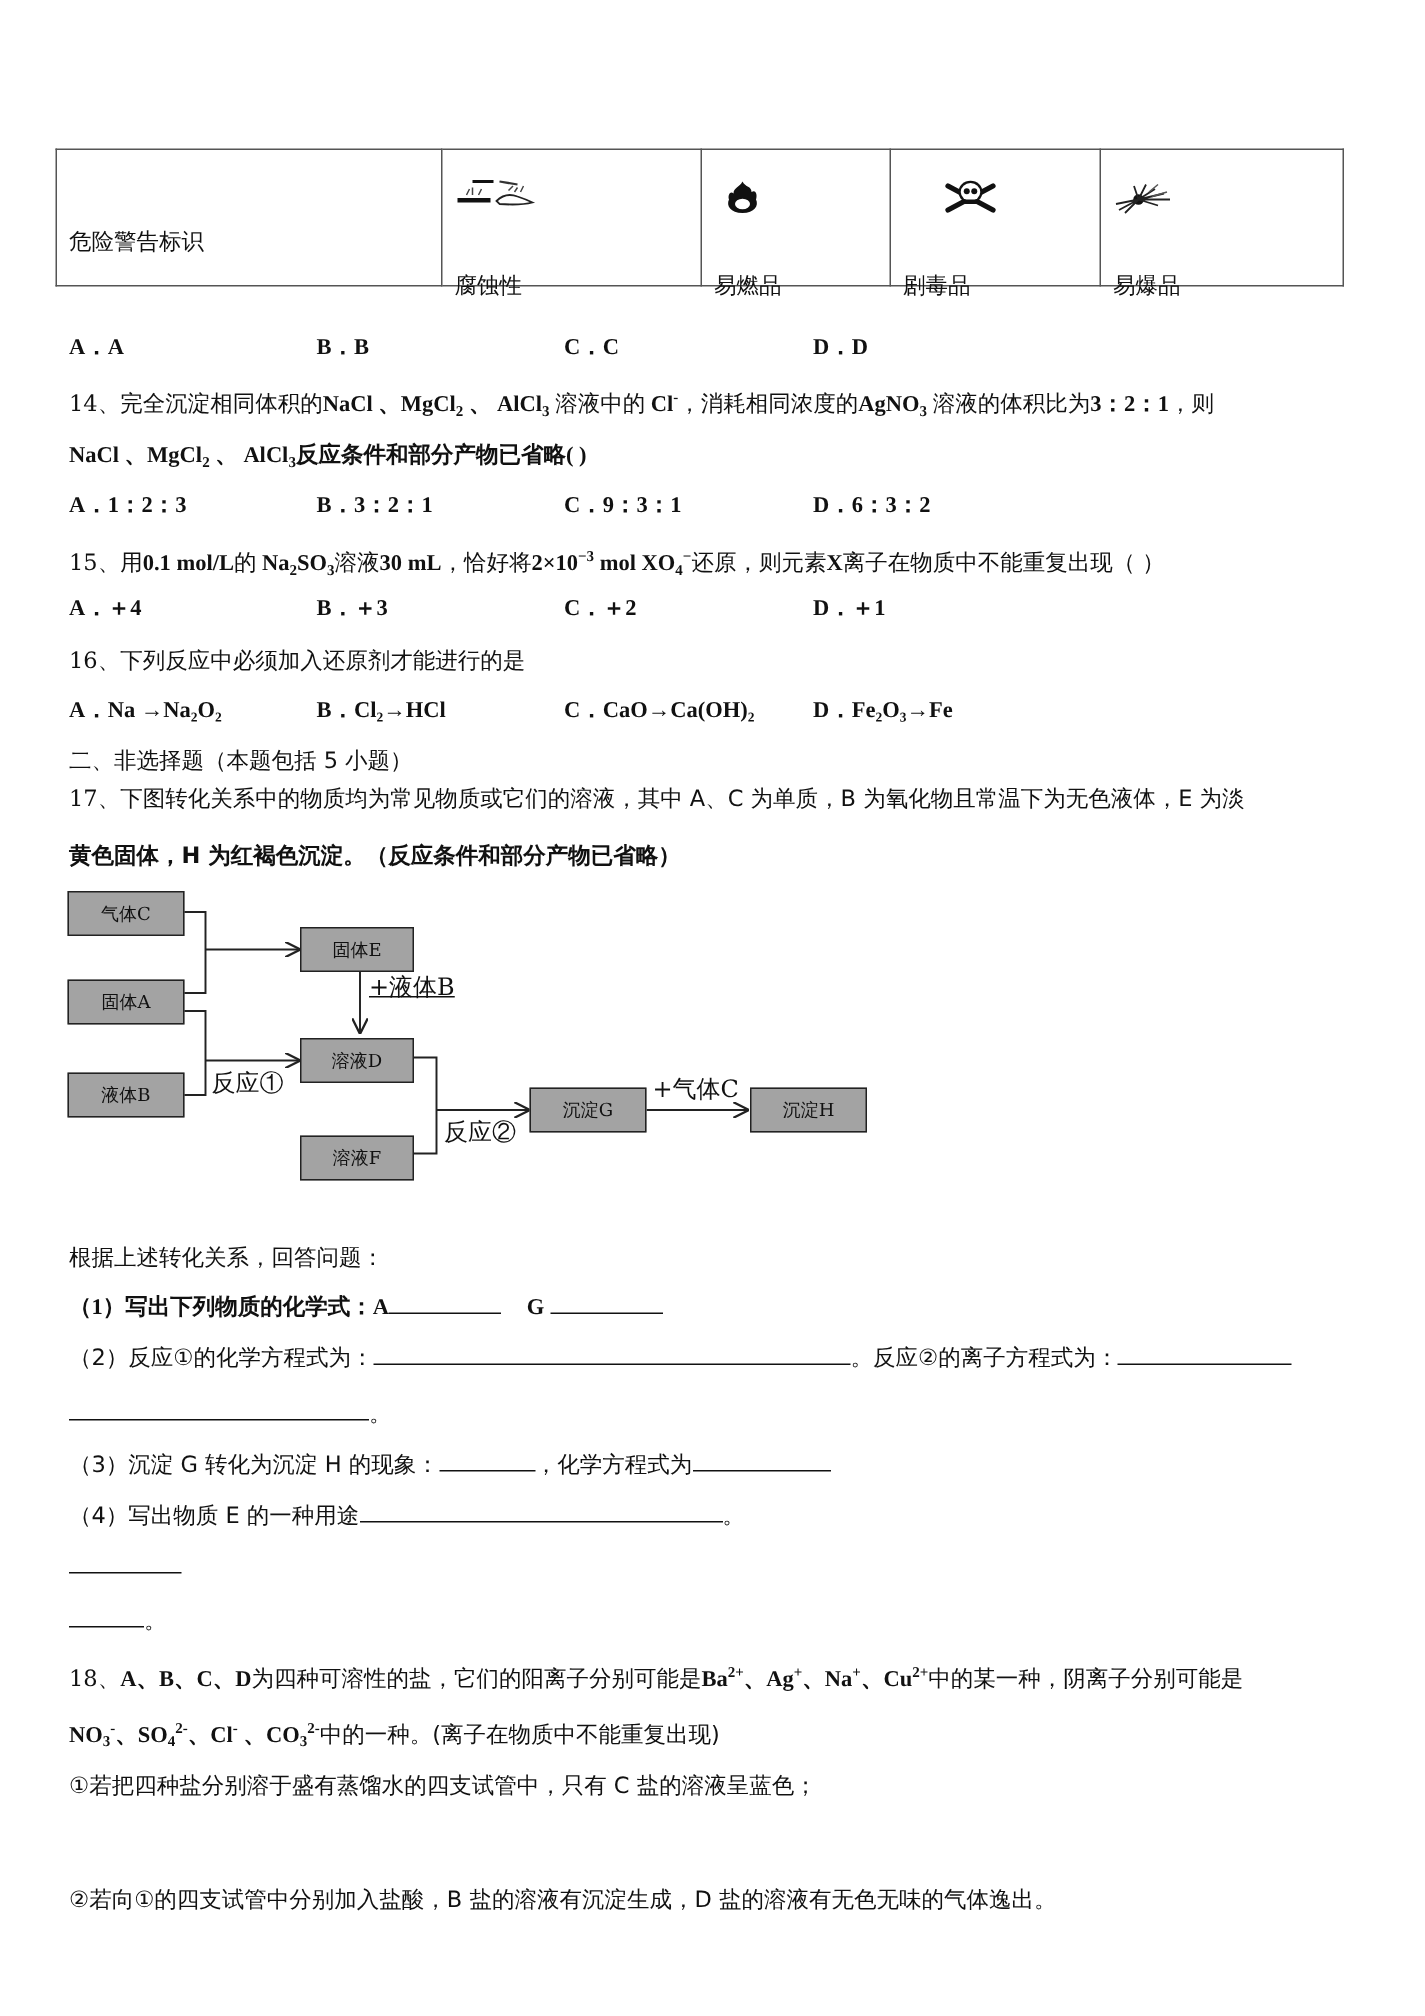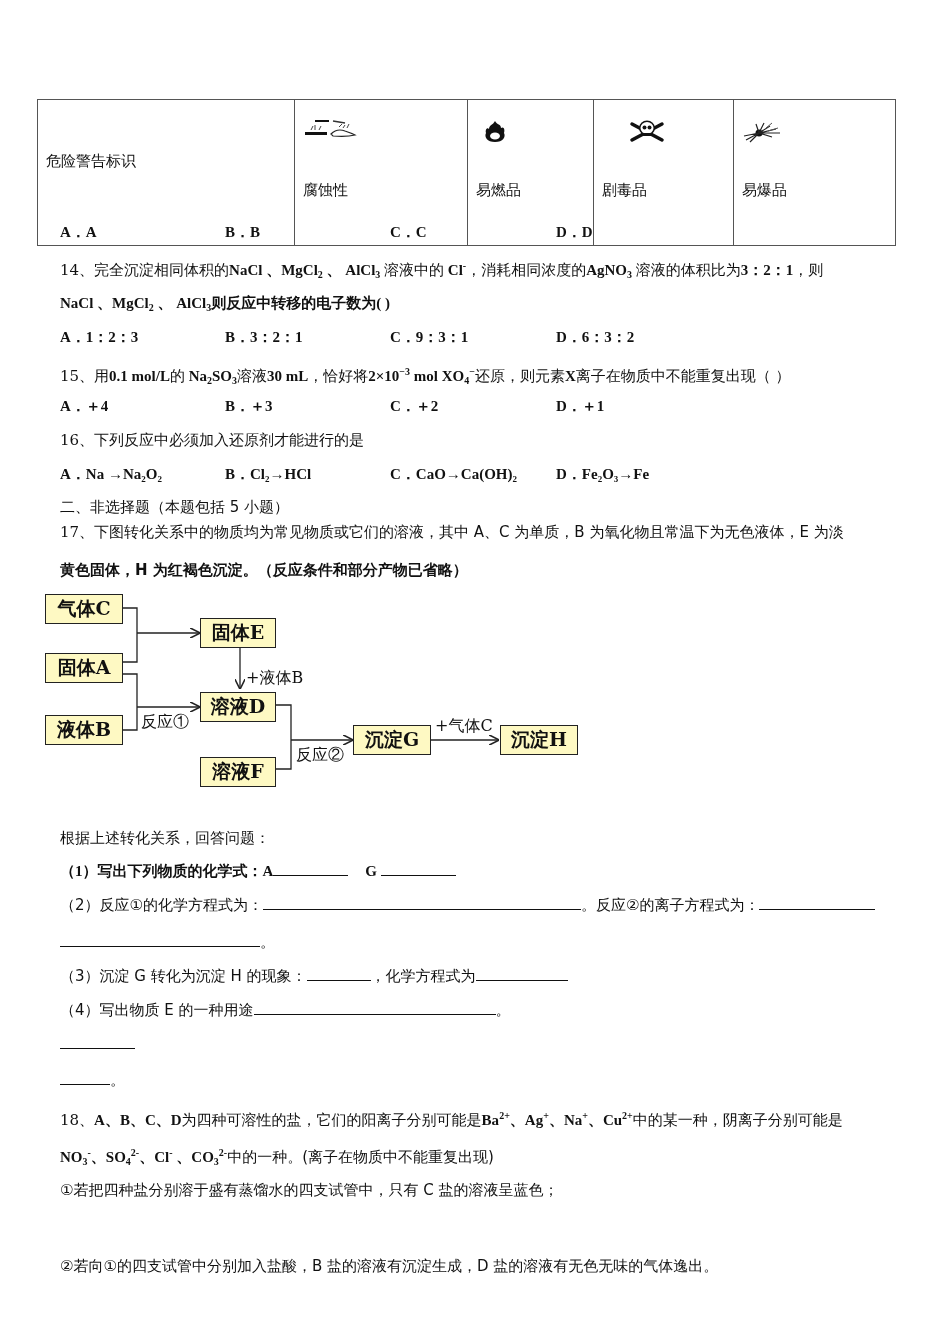--- a/index.html
+++ b/index.html
@@ -7,37 +7,36 @@
     width: 950px; height: 1344px; position: relative; overflow: hidden;
     font-family: "DejaVu Serif", "Liberation Serif", serif;
     color: #111; font-size: 15px;
   }
   .abs { position: absolute; white-space: nowrap; }
   .cjk { font-family: "DejaVu Sans", "Liberation Sans", sans-serif; }
   b, .b { font-weight: bold; font-family: "Liberation Serif", "DejaVu Serif", serif; }
   sub, sup { font-size: 10px; }
   sub { vertical-align: -3px; }
   sup { vertical-align: 6px; }
-  .line { position: absolute; left: 60px; font-size: 15px; line-height: 20px; text-align: center; }
+  .line { position: absolute; left: 46px; font-size: 15px; line-height: 20px; text-align: center; }
 
   
-  .hz-table { position: absolute; left: 37px; top: 99px; width: 859px; height: 147px; border-collapse: collapse; }
+  .hz-table { position: absolute; left: 37px; top: 99px; width: 859px; height: 92px; border-collapse: collapse; }
   .hz-table td { border: 1.5px solid #555; vertical-align: top; padding: 0; position: relative; }
   .hz-label { position: absolute; left: 8px; top: 52px; font-size: 15px; }
   .hz-name { position: absolute; left: 8px; top: 81px; font-size: 15px; }
   .hz-icon { position: absolute; top: 18px; }
 
   .blank { display: inline-block; border-bottom: 1.2px solid #111; height: 14px; vertical-align: baseline; }
 
   
   .box {
-    position: absolute; border: 1.5px solid #222; background: #fef9c3;
-    font-size: 19px; display: flex; align-items: center; justify-content: center;
+    position: absolute; border: 1.5px solid #222; background: #a3a3a3;
+    font-size: 12px; display: flex; align-items: center; justify-content: center;
     box-sizing: border-box;
-    font-weight: bold;
   }
   .dlabel { position: absolute; font-size: 16px; white-space: nowrap; }
   svg.wires { position: absolute; left: 0; top: 0; }
 </style>
 </head>
 <body>
 
 <table class="hz-table">
   <tbody>
       <tr>
@@ -97,21 +96,21 @@
   <span class="abs b" style="left:0;">A．A</span>
   <span class="abs b" style="left:165px;">B．B</span>
   <span class="abs b" style="left:330px;">C．C</span>
   <span class="abs b" style="left:496px;">D．D</span>
 </div>
 
 <div class="line" style="top:256px;">
   <span>14、</span><span class="cjk">完全沉淀相同体积的</span><b>NaCl 、MgCl<sub>2</sub> 、 AlCl<sub>3</sub> </b><span class="cjk">溶液中的</span><b> Cl<sup>-</sup></b><span class="cjk">，消耗相同浓度的</span><b>AgNO<sub>3</sub> </b><span class="cjk">溶液的体积比为</span><b>3：2：1</b><span class="cjk">，则</span>
 </div>
 <div class="line" style="top:293px;">
-  <b>NaCl 、MgCl<sub>2</sub> 、 AlCl<sub>3</sub></b><span class="cjk b">则反应中转移的电子数为(    )</span>
+  <b>NaCl 、MgCl<sub>2</sub> 、 AlCl<sub>3</sub></b><span class="cjk b">反应条件和部分产物已省略(    )</span>
 </div>
 <div class="line b" style="top:327px;">
   <span class="abs b" style="left:0;">A．1：2：3</span>
   <span class="abs b" style="left:165px;">B．3：2：1</span>
   <span class="abs b" style="left:330px;">C．9：3：1</span>
   <span class="abs b" style="left:496px;">D．6：3：2</span>
 </div>
 
 <div class="line" style="top:362px;">
   <span>15、</span><span class="cjk">用</span><b>0.1 mol/L</b><span class="cjk">的</span><b> Na<sub>2</sub>SO<sub>3</sub></b><span class="cjk">溶液</span><b>30 mL</b><span class="cjk">，恰好将</span><b><span>2×10</span><sup>−3</sup><span> mol XO</span><sub>4</sub><sup>−</sup></b><span class="cjk">还原，则元素</span><b>X</b><span class="cjk">离子在物质中不能重复出现（     ）</span>
@@ -180,21 +179,21 @@
     </div>
   <div class="box" style="left:200px; top:757px; width:76px; height:30px;">
       <span>溶液F</span>
     </div>
   <div class="box" style="left:353px; top:725px; width:78px; height:30px;">
       <span>沉淀G</span>
     </div>
   <div class="box" style="left:500px; top:725px; width:78px; height:30px;">
       <span>沉淀H</span>
     </div>
-  <span class="dlabel" style="left:246px; top:668px;">+液体B</span>
+  <span class="dlabel" style="left:246px; top:648px;text-decoration:underline;">+液体B</span>
   <span class="dlabel" style="left:141px; top:712px;">反应①</span>
   <span class="dlabel" style="left:296px; top:745px;">反应②</span>
   <span class="dlabel" style="left:435px; top:716px;">+气体C</span>
 </div>
 
 <div class="line cjk" style="top:828px;">根据上述转化关系，回答问题：</div>
 <div class="line" style="top:861px;">
   <span class="cjk b">（1）写出下列物质的化学式：A</span><span class="blank" style="width:75px;"></span>
   <span style="display:inline-block;width:12px;"></span><b>G </b><span class="blank" style="width:75px;"></span>
 </div>

